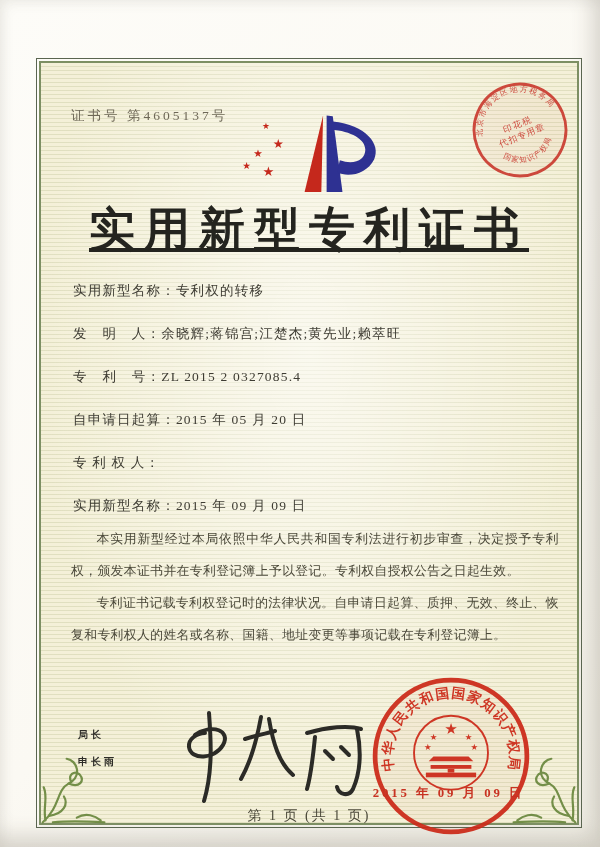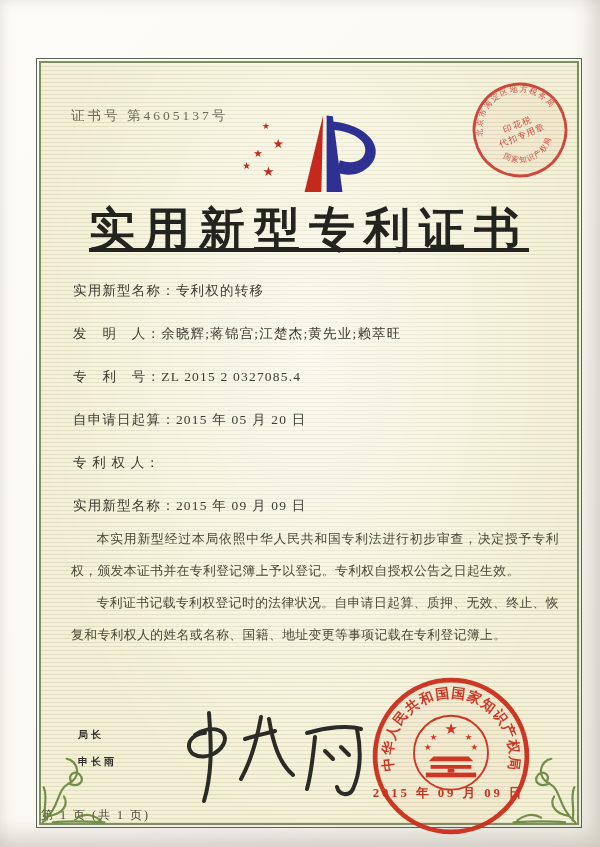--- a/index.html
+++ b/index.html
@@ -22,21 +22,21 @@
   .field{display:flex;font-size:13.5px;color:#3e3c33;letter-spacing:1.2px;margin-bottom:24px;line-height:19px;}
   .field .label{white-space:pre;flex:0 0 auto;}
   .field .value{white-space:pre-wrap;}
   .paras{position:absolute;left:30px;top:460px;width:488px;font-size:12.8px;line-height:32px;
     color:#4a4839;letter-spacing:.4px;text-align:justify;}
   .paras p{margin:0;text-indent:2em;}
   .director{position:absolute;left:37px;top:658px;font-size:10px;font-weight:bold;color:#2e2d28;
     letter-spacing:3px;line-height:27px;}
   .signature{position:absolute;left:116px;top:642px;opacity:.92;}
   .seal{position:absolute;left:327px;top:610px;width:166px;height:166px;opacity:.93;}
-  .footer{position:absolute;left:0;right:0;top:744px;font-size:12px;color:#4a4839;letter-spacing:2px;}
+  .footer{position:absolute;left:0;right:0;top:744px;text-align:center;font-size:14px;color:#4a4839;letter-spacing:2px;}
   .flourish{position:absolute;width:92px;height:92px;}
   .fl-left{left:-1px;top:670px;}
   .fl-right{right:-1px;top:670px;transform:scaleX(-1);}
 </style>
 </head>
 <body>
 
 <div class="paper">
   <div class="frame">
     <div class="frame-inner">

